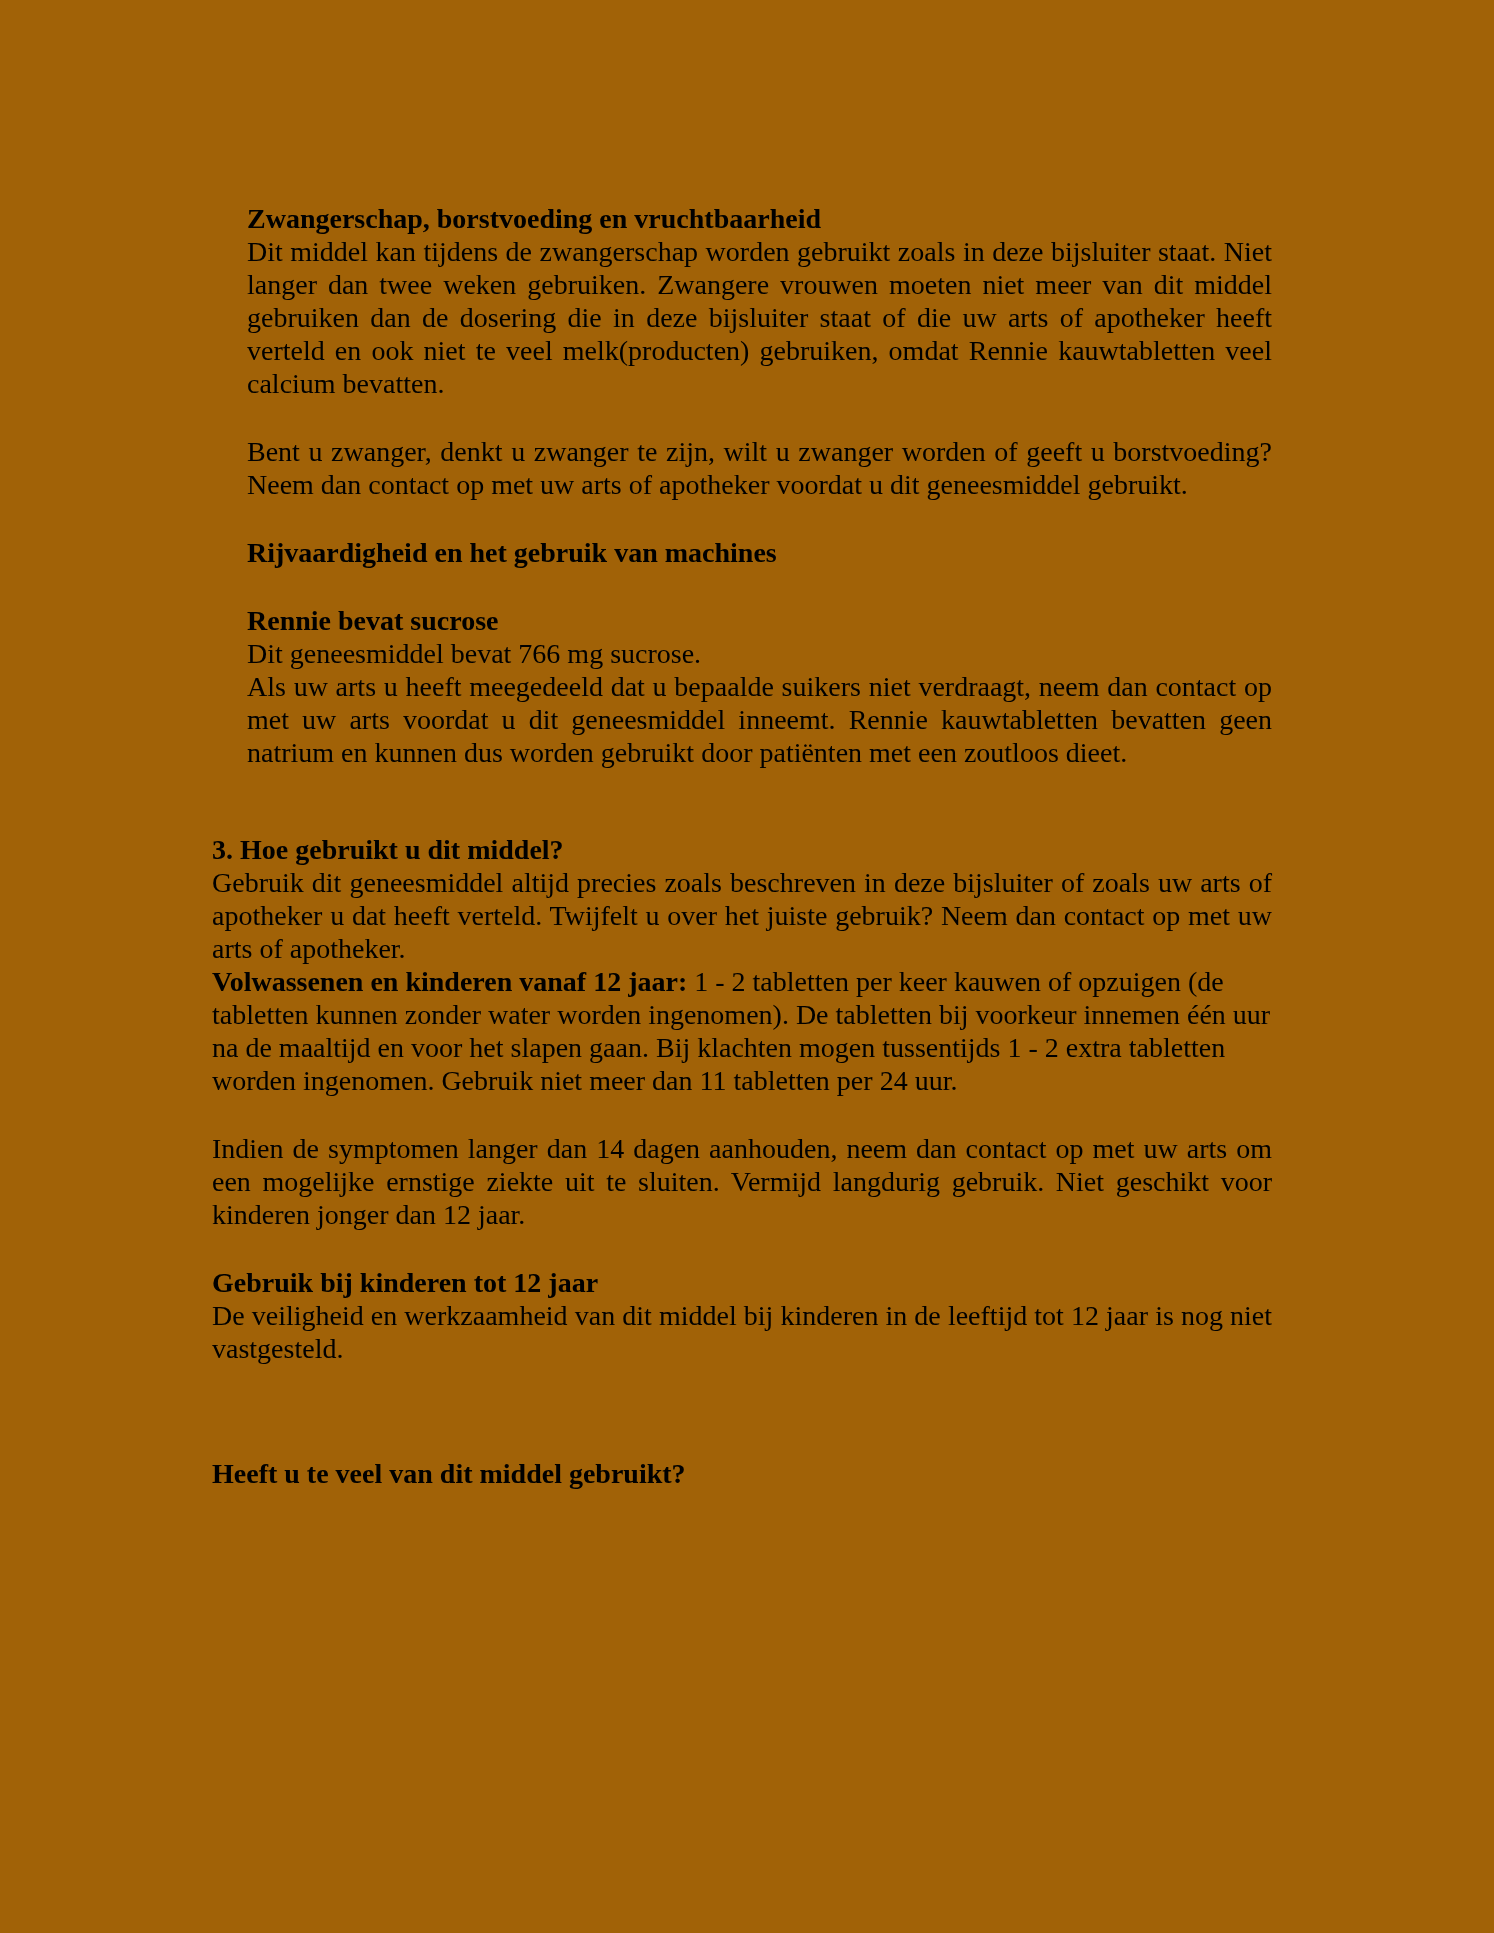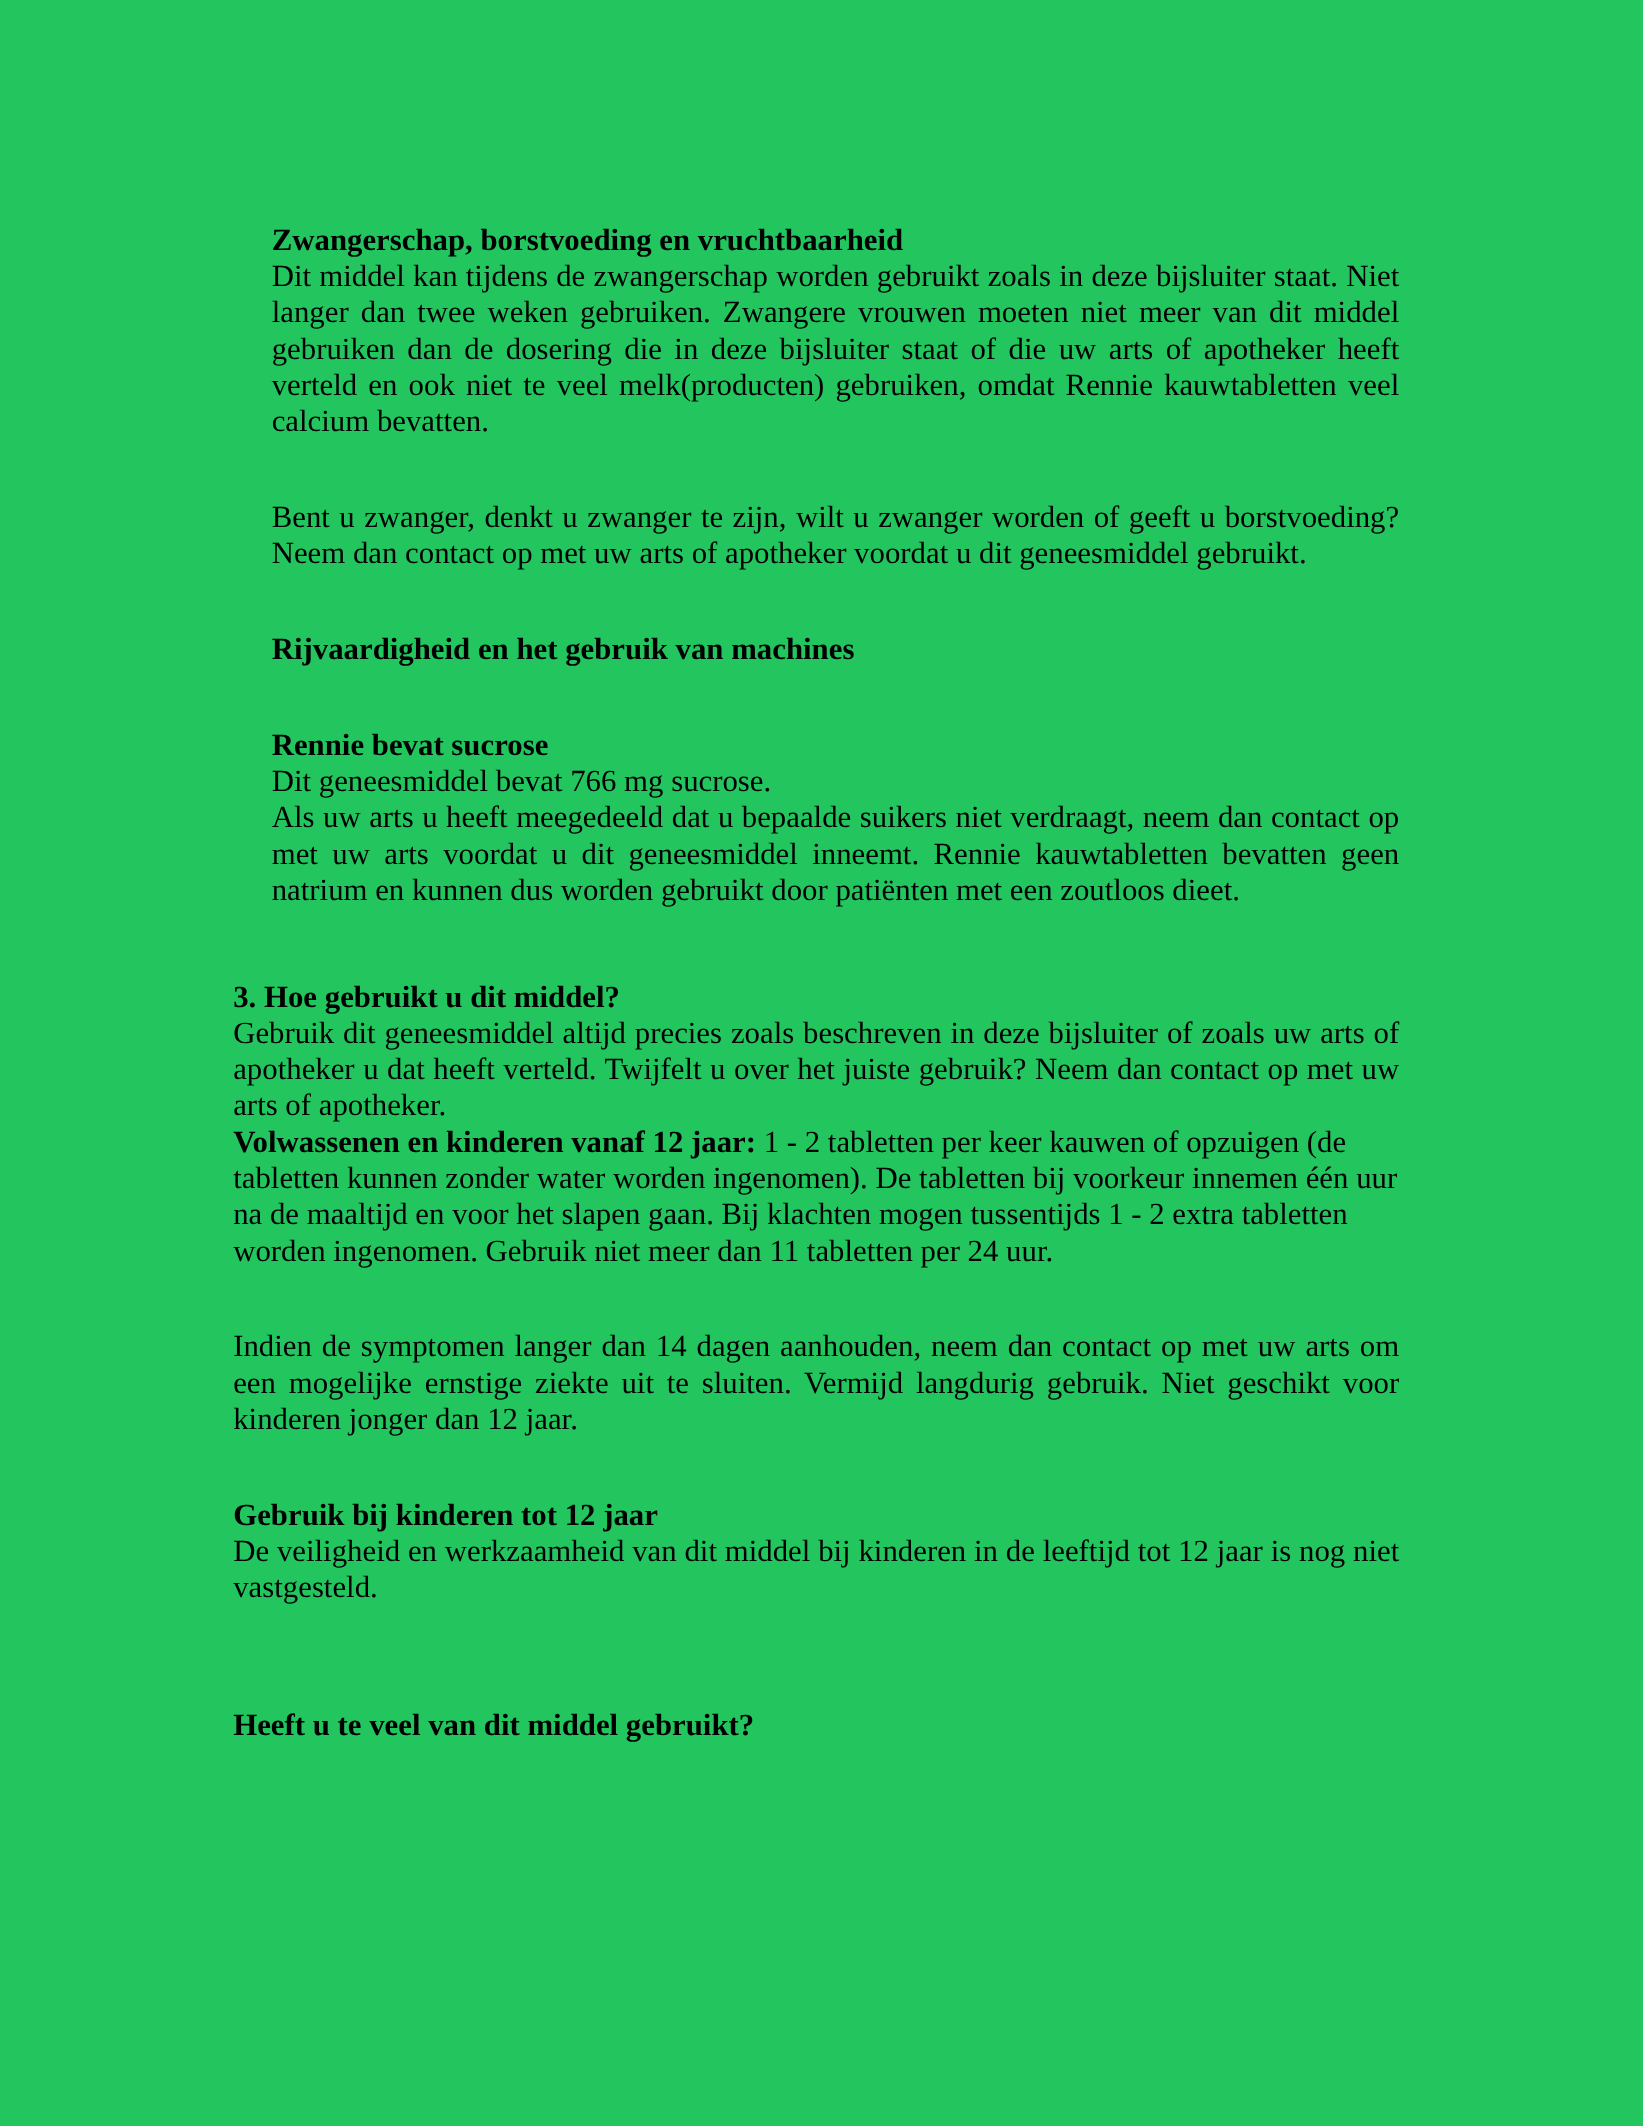--- a/index.html
+++ b/index.html
@@ -6,37 +6,37 @@
   html, body { background: #ffffff; }
   body {
     width: 1494px;
     height: 1933px;
     overflow: hidden;
   }
   .page {
     position: relative;
     width: 1494px;
     height: 1933px;
-    background: #22c55e;
+    background: #a16207;
     color: #000000;
     font-family: "Liberation Serif", "DejaVu Serif", serif;
     font-size: 28px;
     line-height: 33px;
     padding-top: 202px;
   }
   .block-1 { margin-left: 247px; width: 1025px; }
   .block-2 { margin-left: 212px; width: 1060px; }
   .heading {
     font-weight: bold;
     font-size: 28px;
     line-height: 33px;
   }
   p { margin: 0; }
   .justify { text-align: justify; }
-  .gap-s  { margin-top: 54px; }   
+  .gap-s  { margin-top: 35px; }   
   .gap-l  { margin-top: 64px; }  
   .gap-m  { margin-top: 92px; }   
   .bold-lead { font-weight: bold; }
 </style>
 </head>
 <body>
 
 <div class="page">
 
   <div class="block-1">

